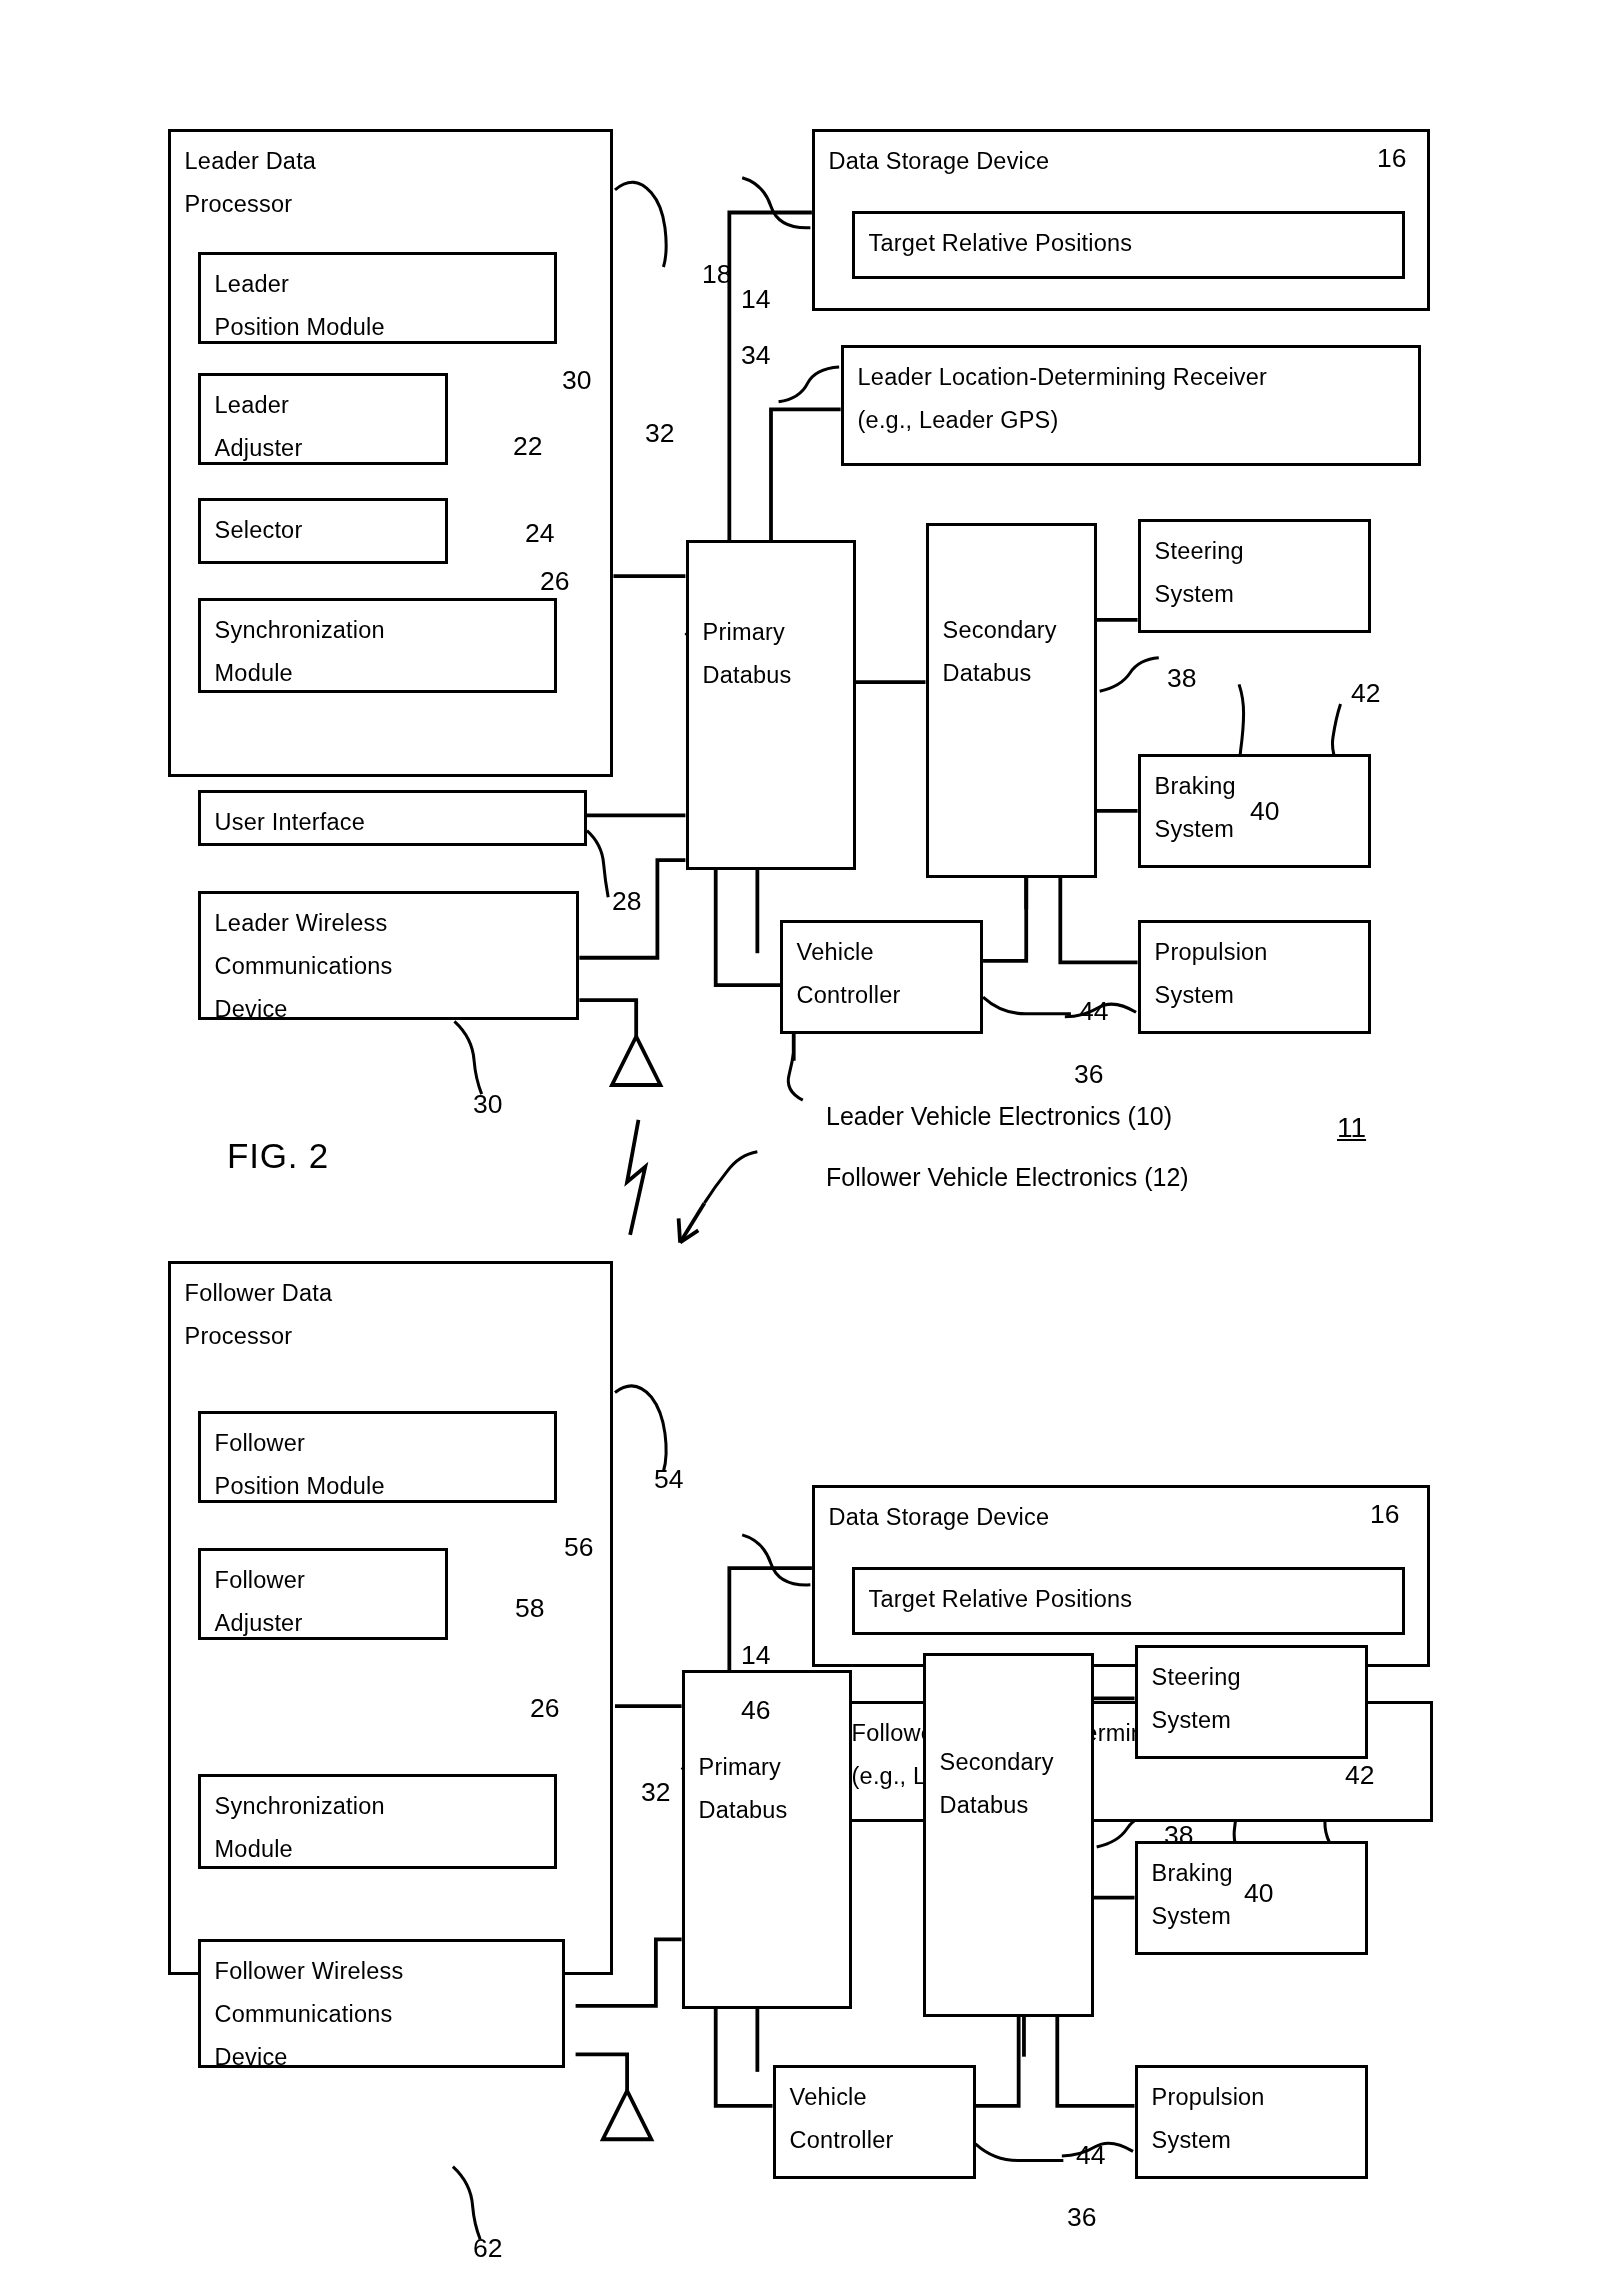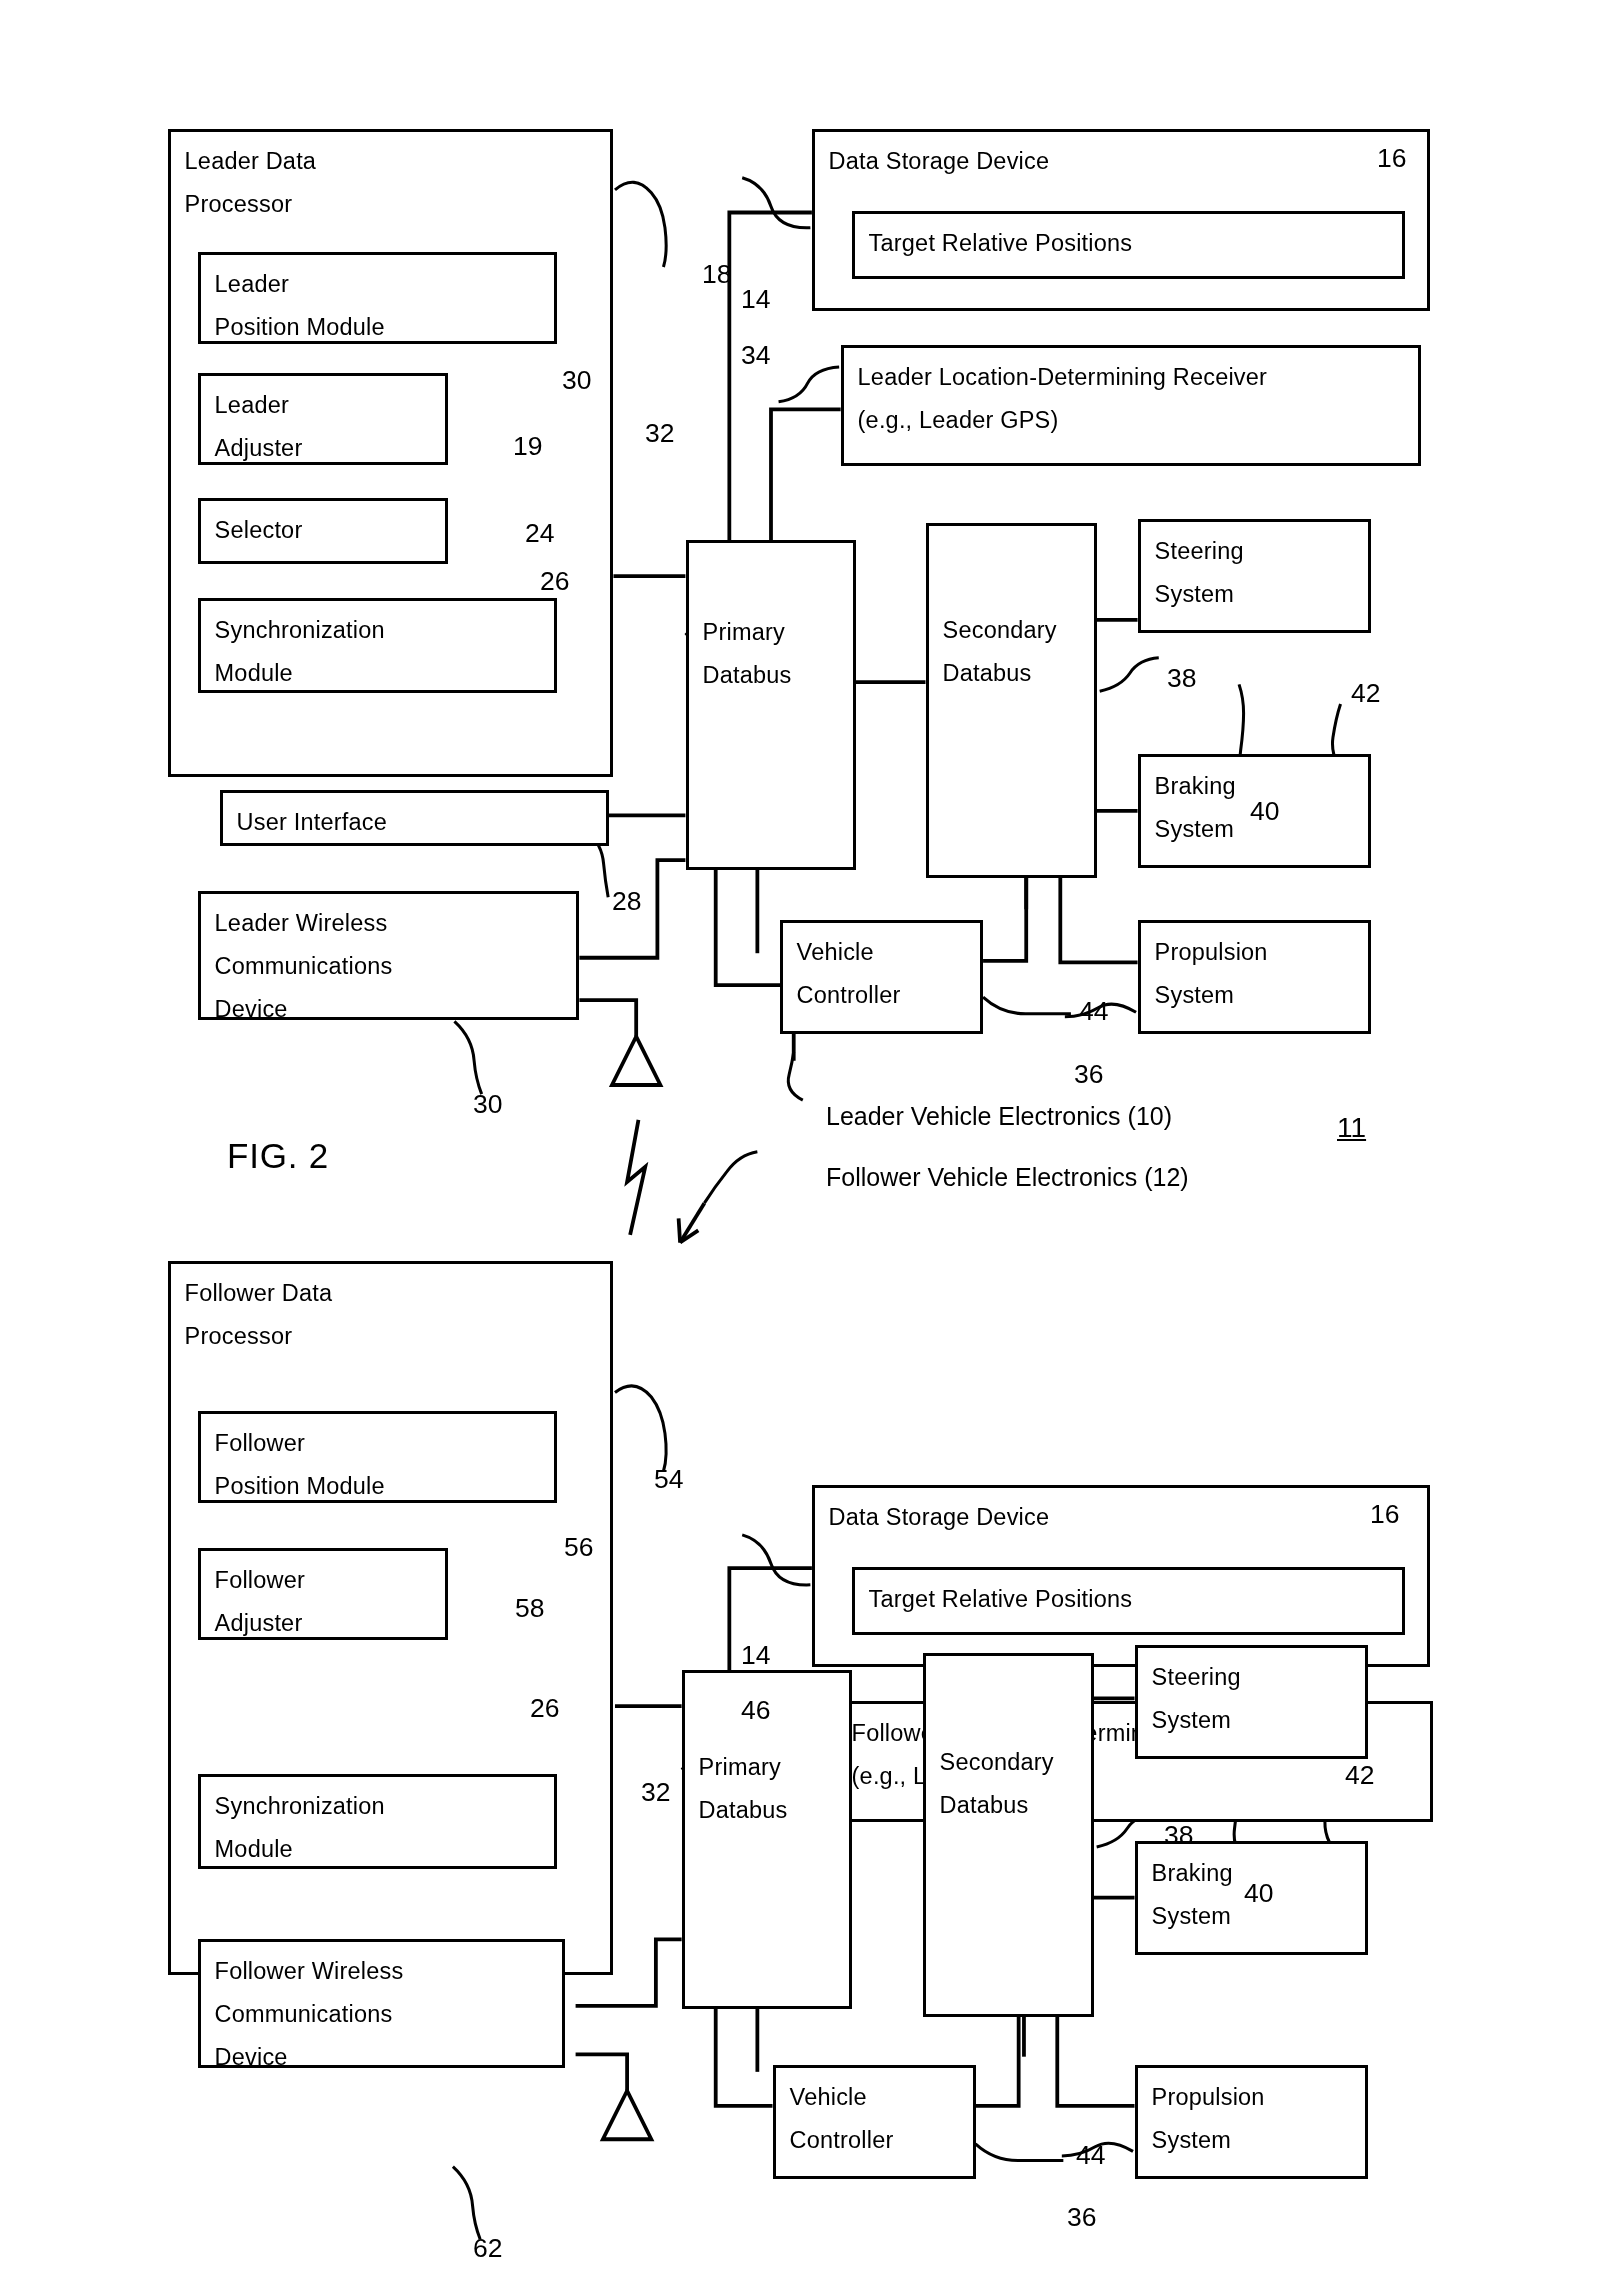--- a/index.html
+++ b/index.html
@@ -147,21 +147,21 @@
 
 <div class="box inner" style="left:198px;top:498px;width:250px;height:66px;">
   <div class="lbl">Selector</div>
 </div>
 
 <div class="box inner" style="left:198px;top:598px;width:359px;height:95px;">
   <div class="lbl">Synchronization
 Module</div>
 </div>
 
-<div class="box" style="left:198px;top:790px;width:389px;height:56px;margin-left:22px;">
+<div class="box" style="left:198px;top:790px;width:389px;height:56px;">
   <div class="lbl">User Interface</div>
 </div>
 
 <div class="box" style="left:198px;top:891px;width:381px;height:129px;">
   <div class="lbl">Leader Wireless
 Communications
 Device</div>
 </div>
 
 <div class="box" style="left:812px;top:129px;width:618px;height:182px;">
@@ -202,21 +202,21 @@
 Controller</div>
 </div>
 
 <div class="box" style="left:1138px;top:920px;width:233px;height:114px;">
   <div class="lbl">Propulsion
 System</div>
 </div>
 
 <div class="refnum" style="left:654px;top:261px;margin-left:48px;">18</div>
 <div class="refnum" style="left:562px;top:367px;">30</div>
-<div class="refnum" style="left:513px;top:433px;">19</div>
+<div class="refnum" style="left:513px;top:433px;">22</div>
 <div class="refnum" style="left:525px;top:520px;">24</div>
 <div class="refnum" style="left:540px;top:568px;">26</div>
 <div class="refnum" style="left:612px;top:888px;">28</div>
 <div class="refnum" style="left:473px;top:1091px;">30</div>
 <div class="refnum" style="left:741px;top:286px;">14</div>
 <div class="refnum" style="left:1377px;top:145px;">16</div>
 <div class="refnum" style="left:741px;top:342px;">34</div>
 <div class="refnum" style="left:645px;top:420px;">32</div>
 <div class="refnum" style="left:1167px;top:665px;">38</div>
 <div class="refnum" style="left:1250px;top:798px;">40</div>

